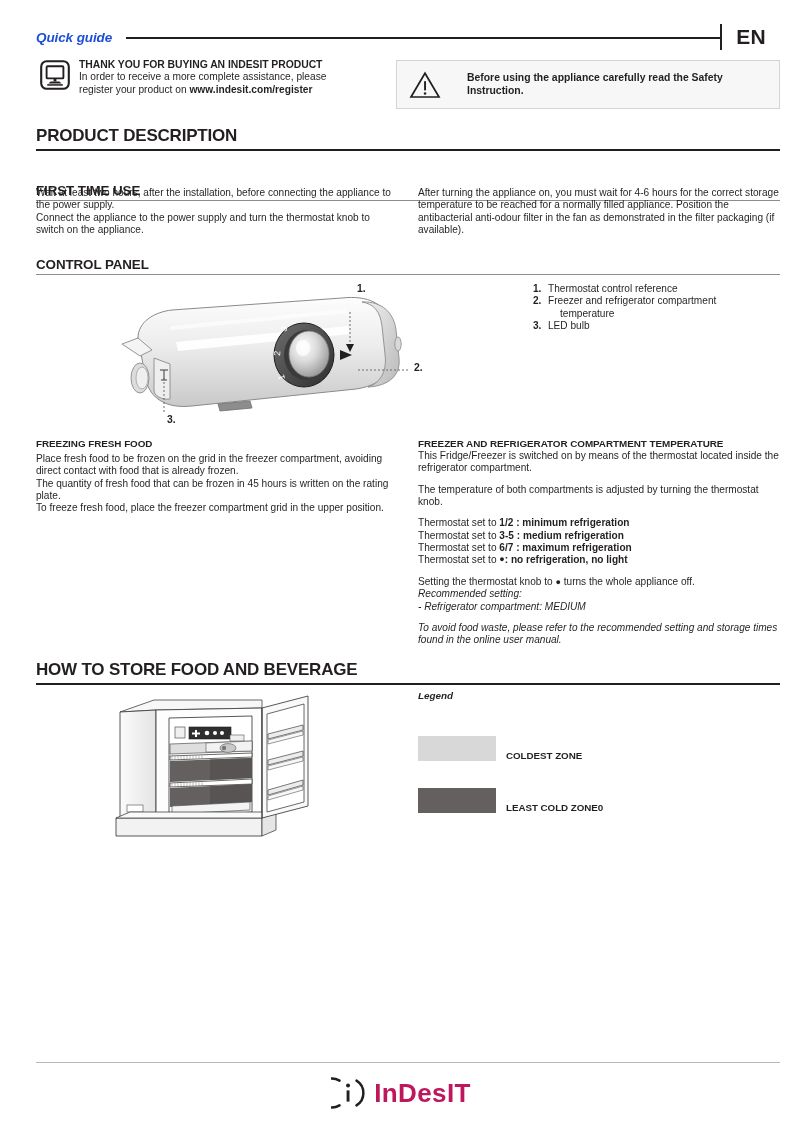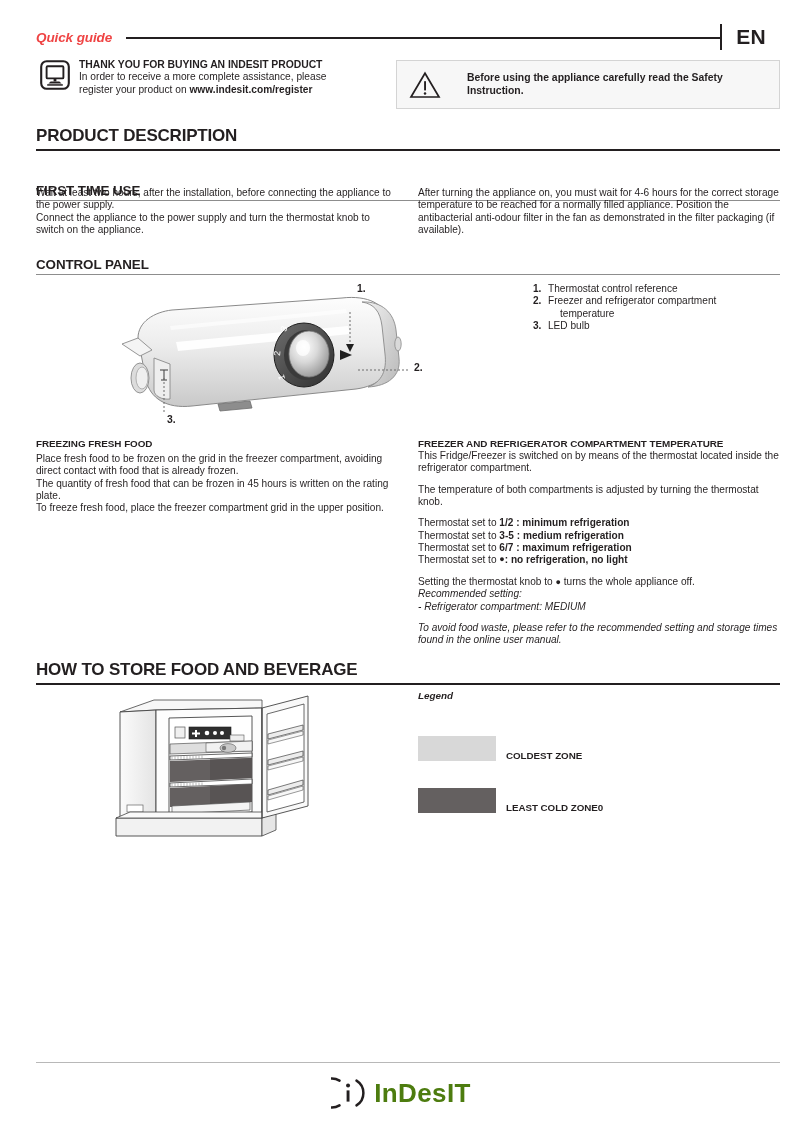--- a/index.html
+++ b/index.html
@@ -15,21 +15,21 @@
   }
   .page { position: relative; width: 802px; height: 1134px; padding: 0; }
 
   
   .topbar {
     position: absolute; left: 36px; top: 22px; width: 730px; height: 30px;
     display: flex; align-items: center;
   }
   .quick-guide {
     font-style: italic; font-weight: bold; font-size: 13.5px;
-    letter-spacing: -0.1px; white-space: nowrap; color: #ef4444;
+    letter-spacing: -0.1px; white-space: nowrap; color: #1d4ed8;
   }
   .hdr-rule {
     flex: 1; height: 0; border-top: 2.4px solid #231f20;
     margin: 0 0 0 14px; position: relative; top: 1px;
   }
   .hdr-tick {
     width: 0; height: 26px; border-left: 2.4px solid #231f20;
     margin-right: 14px;
   }
   .lang {
@@ -95,21 +95,21 @@
 
   
   .footer-rule { position: absolute; left: 36px; top: 1062px; width: 744px; border-top: 1px solid #b8b8b8; }
   .footer-logo {
     position: absolute; left: 0; top: 1076px; width: 802px;
     display: flex; align-items: center; justify-content: center; gap: 9px;
   }
   .logo-mark { width: 34px; height: 34px; }
   .logo-text {
     font-size: 26px; font-weight: bold; letter-spacing: 0.4px;
-    color: #4d7c0f; font-family: "Liberation Sans", sans-serif;
+    color: #be185d; font-family: "Liberation Sans", sans-serif;
   }
 </style>
 </head>
 <body>
 
 <div class="page">
 
   <div class="topbar">
     <span class="quick-guide">Quick guide</span>
     <span class="hdr-rule"></span>

